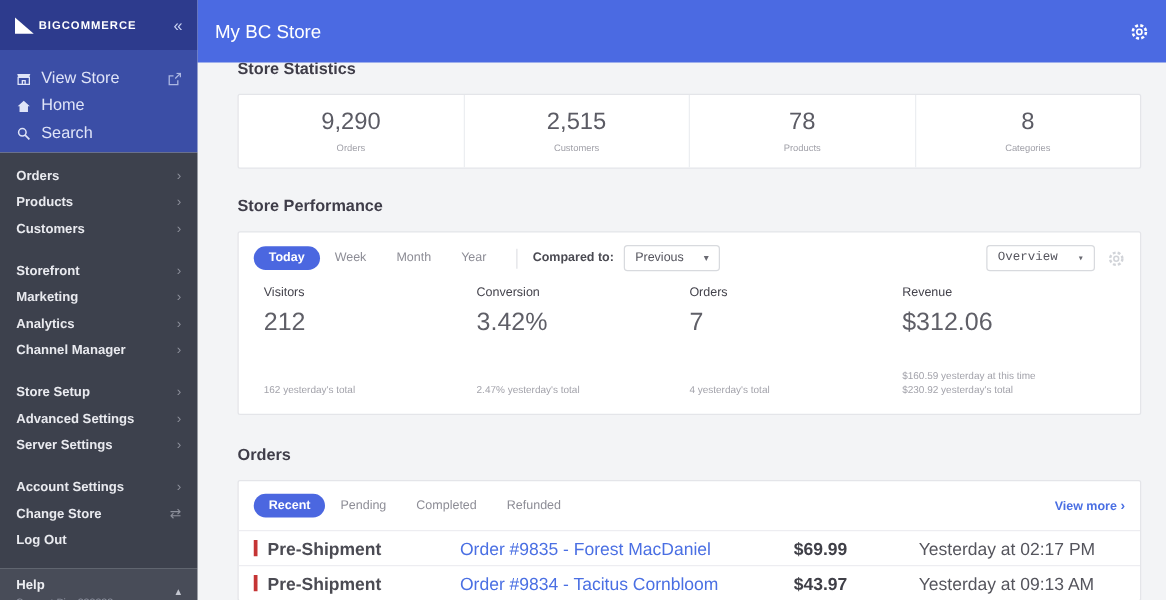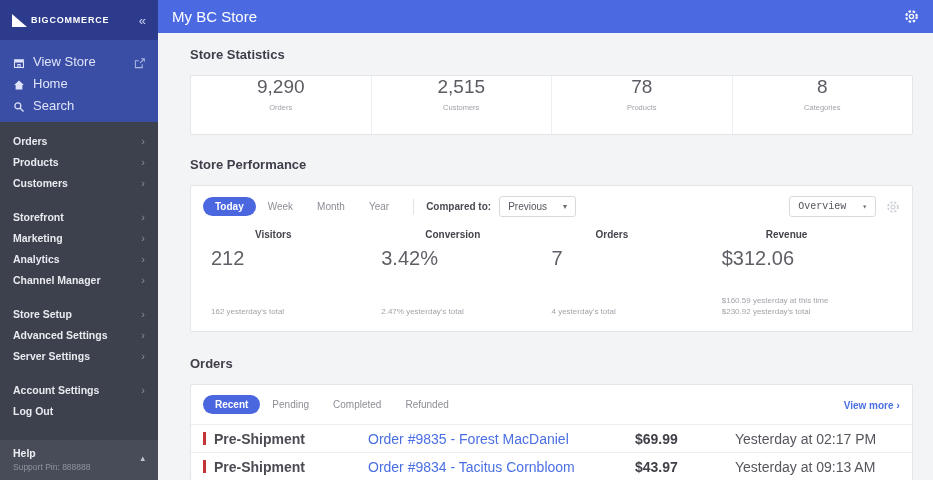--- a/index.html
+++ b/index.html
@@ -19,51 +19,51 @@
   .nav-main { background:#3d414d; flex:1 1 auto; padding-top:8px; }
   .nav-group { margin-bottom:13px; }
   .nav-main .item { display:flex; align-items:center; height:21px; padding:0 13px; color:#e9eaef; font-size:10.5px; font-weight:600; cursor:pointer; }
   .nav-main .chev { margin-left:auto; color:#8d909b; font-size:11px; font-weight:400; }
   .help-bar { background:#484c58; flex:0 0 auto; min-height:40px; padding:7px 13px 8px; display:flex; align-items:flex-start; }
   .help-title { color:#edeef2; font-size:10.5px; font-weight:700; }
   .help-pin { color:#8f93a0; font-size:8.5px; margin-top:3px; }
   .help-caret { margin-left:auto; color:#c3c6cf; font-size:9px; margin-top:6px; cursor:pointer; }
 
   
-  .header { position:absolute; left:158px; right:0; top:0; height:33px; background:#4b6ae2; display:flex; align-items:center; padding:0 14px; z-index:1; }
+  .header { position:absolute; left:158px; right:0; top:0; height:50px; background:#4b6ae2; display:flex; align-items:center; padding:0 14px; z-index:1; }
   .header-title { color:#ffffff; font-size:15px; font-weight:400; }
   .header-gear { margin-left:auto; width:15px; height:15px; cursor:pointer; }
 
   
   .main { position:absolute; left:158px; right:0; top:33px; bottom:0; overflow:hidden; padding:14px 20px 0 32px; background:#f3f4f6; }
   .sec-heading { font-size:13px; font-weight:700; color:#3f3d49; }
   .panel { background:#ffffff; border:1px solid #e4e5e9; border-radius:2px; }
 
   
   .stats-panel { margin-top:13px; height:60px; display:flex; }
-  .stat-cell { flex:1; border-right:1px solid #eceef1; display:flex; flex-direction:column; align-items:center; }
+  .stat-cell { flex:1; border-right:1px solid #eceef1; display:flex; flex-direction:column; align-items:center; justify-content:center; }
   .stat-cell:last-child { border-right:none; }
   .stat-value { font-size:19px; color:#5b5b64; }
   .stat-label { font-size:7.5px; color:#a1a1a9; margin-top:5px; }
 
   
   .perf-heading { margin-top:22px; }
   .perf-panel { margin-top:13px; }
   .toolbar { display:flex; align-items:center; padding:10px 12px; }
   .pill { font-size:10px; padding:4px 12px; border-radius:12px; color:#8d8d96; cursor:pointer; }
   .pill.active { background:#4b67e0; color:#ffffff; font-weight:600; }
   .tb-divider { width:1px; height:16px; background:#e1e2e6; margin:0 12px; }
   .tb-label { font-size:10px; font-weight:600; color:#4a4a52; margin-right:8px; }
   .select { display:inline-flex; align-items:center; border:1px solid #d8dade; border-radius:3px; background:#ffffff; padding:4px 8px; font-size:10px; color:#55555e; cursor:pointer; }
   .select .arrow { margin-left:16px; font-size:8px; color:#6a6a72; }
   .tb-right { margin-left:auto; display:flex; align-items:center;font-family:Liberation Mono, monospace; }
   .tb-gear { width:14px; height:14px; margin-left:10px; opacity:.45; }
   .metrics { display:flex; padding:2px 20px 14px; }
   .metric { flex:1; display:flex; flex-direction:column; min-height:88px; }
-  .metric-label { font-size:10px; font-weight:700; color:#44434c;margin-left:44px; }
+  .metric-label { font-size:10px; font-weight:400; color:#44434c; }
   .metric-value { font-size:20px; color:#5f5f67; margin-top:7px; }
   .metric-subs { margin-top:auto; }
   .metric-sub { font-size:8px; color:#a3a3ab; line-height:11px; }
   .metric-sub:empty { display:none; }
 
   
   .orders-heading { margin-top:24px; }
   .orders-panel { margin-top:13px; }
   .view-more { margin-left:auto; color:#4a6fe3; font-size:10px; font-weight:600; cursor:pointer; }
   .view-more .chev { font-size:11px; }
@@ -167,20 +167,24 @@
         </div>
       <div class="item">
           <span>Server Settings</span>
           <span class="chev">›</span>
         </div>
     </div>
     <div class="nav-group">
       <div class="item">
           <span>Account Settings</span>
           <span class="chev">›</span>
+        </div>
+      <div class="item">
+          <span>Change Store</span>
+          <span class="chev">⇄</span>
         </div>
       <div class="item">
           <span>Log Out</span>
         </div>
     </div>
   </div>
 
   <div class="help-bar">
     <div>
       <div class="help-title">Help</div>

